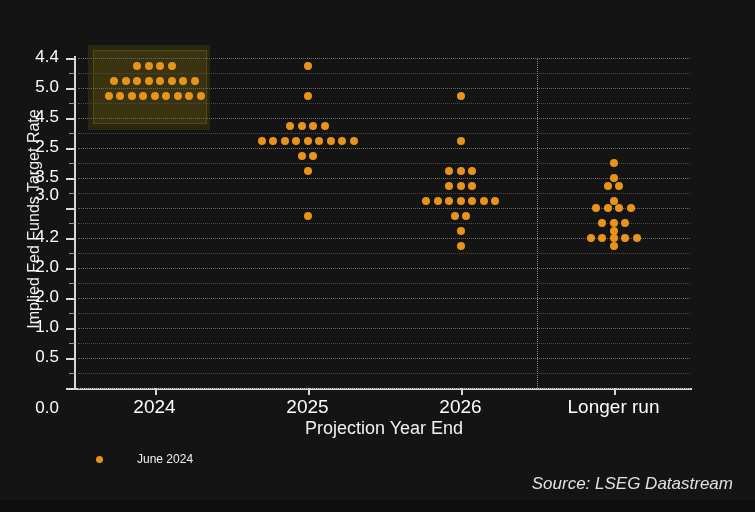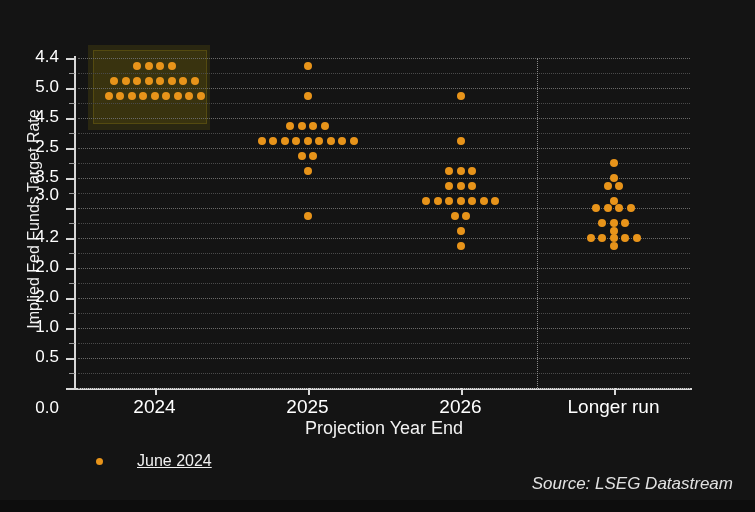--- a/index.html
+++ b/index.html
@@ -125,21 +125,21 @@
   }
 
   .legend{
     position:absolute;
     left:96px; top:452px;
     display:flex;align-items:center;gap:34px;
   }
   .legend-dot{
     width:7px;height:7px;border-radius:50%;background:#e8941a;display:block;
   }
-  .legend-text{font-size:16px;color:#f0f0f0;text-decoration:underline;}
+  .legend-text{font-size:12px;color:#f0f0f0;}
 
   .source{
     position:absolute;
     right:22px; bottom:18px;
     font-size:17px;
     font-style:italic;
     color:#e2e2e2;
   }
   .bottombar{
     position:absolute;left:0;right:0;bottom:0;height:12px;background:#0d0d0d;

